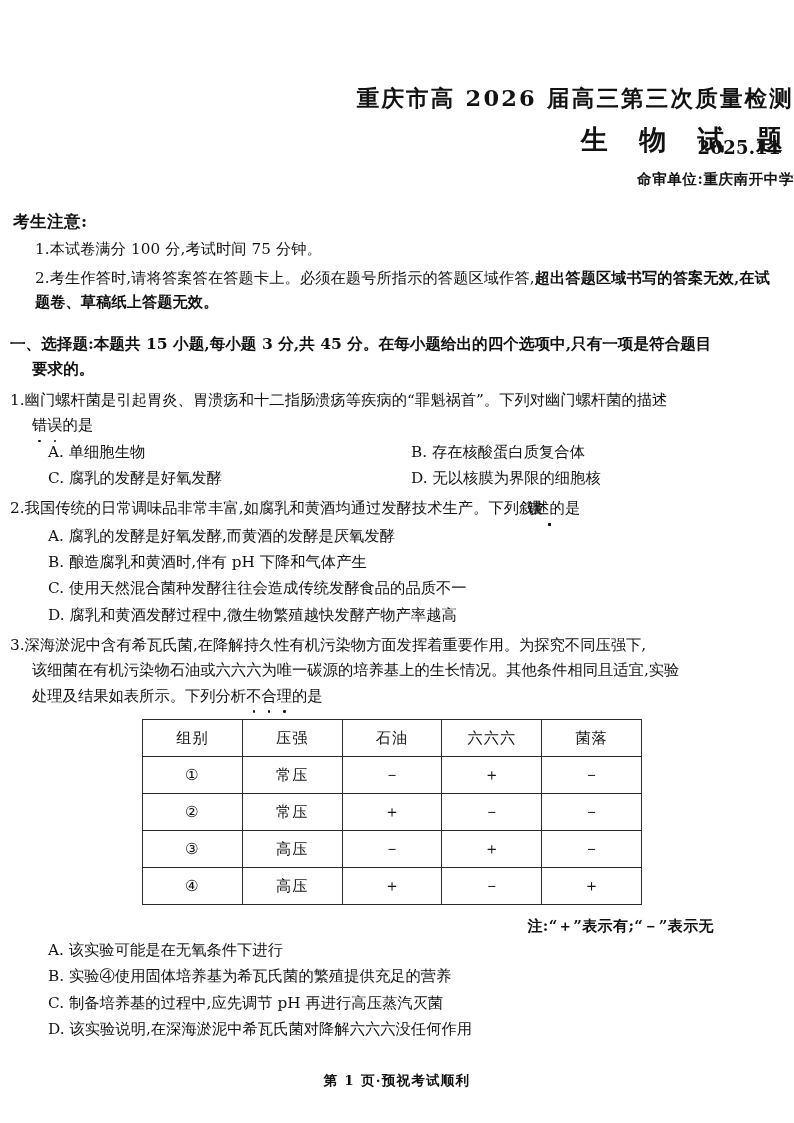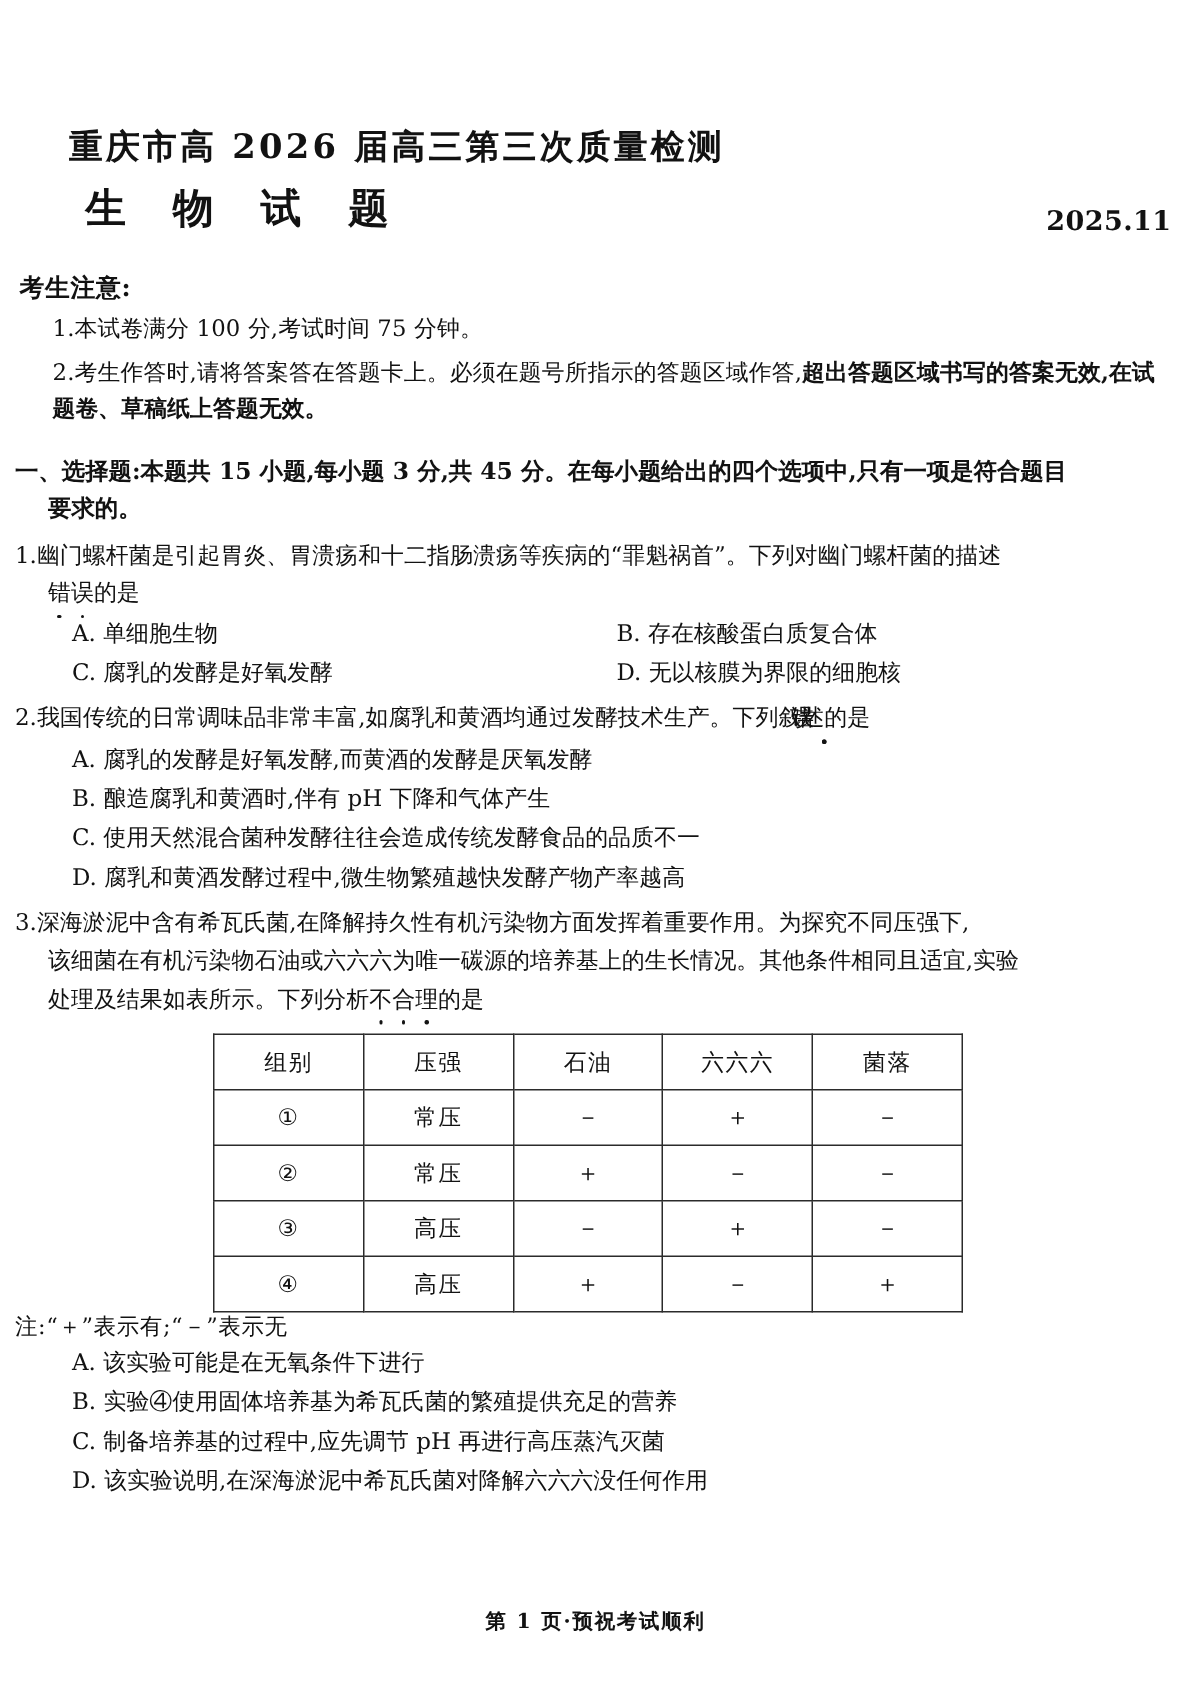--- a/index.html
+++ b/index.html
@@ -21,21 +21,21 @@
     left: 0; top: 0;
     width: 794px;
     height: 1123px;
     padding: 0;
     box-sizing: border-box;
   }
 
   
   .head-block {
     margin-top: 84px;
-    text-align: left;
+    text-align: right;
     position: relative;
     margin-left: 46px;
   }
   .exam-title {
     font-size: 22.5px;
     font-weight: 700;
     letter-spacing: 2.2px;
     line-height: 1.25;
     font-family: "DejaVu Serif", "Liberation Serif", serif;
   }
@@ -180,25 +180,26 @@
     letter-spacing: 1px;
   }
   table.data th {
     font-weight: 400;
   }
   table.data td.sign {
     font-size: 16px;
     letter-spacing: 0;
   }
   .table-note {
-    margin-top: 0;
-    text-align: left;
+    margin-top: 12px;
+    text-align: right;
     font-size: 15px;
     letter-spacing: 0.4px;
     padding-right: 60px;
+    font-weight: bold;
   }
 
   
   .footer {
     position: absolute;
     left: 0;
     right: 0;
     bottom: 33px;
     text-align: center;
     font-size: 13.6px;
@@ -212,20 +213,21 @@
 <div class="page">
 
   <div class="head-block">
     <div class="exam-title">重庆市高 2026 届高三第三次质量检测</div>
 
     <div class="subject-row">
       <div class="subject-title">生 物 试 题</div>
       <div class="date-stamp">2025.11</div>
     </div>
 
+    <div class="maker-unit">命审单位:重庆南开中学</div>
   </div>
 
   <div class="notice">
     <div class="notice-title">考生注意:</div>
     <div class="notice-item">1.本试卷满分 100 分,考试时间 75 分钟。</div>
     <div class="notice-item">
       <span>2.考生作答时,请将答案答在答题卡上。必须在题号所指示的答题区域作答,</span><b>超出答题区域书写</b><b>的答案无效,在试题卷、草稿纸上答题无效。</b>
     </div>
   </div>
 

